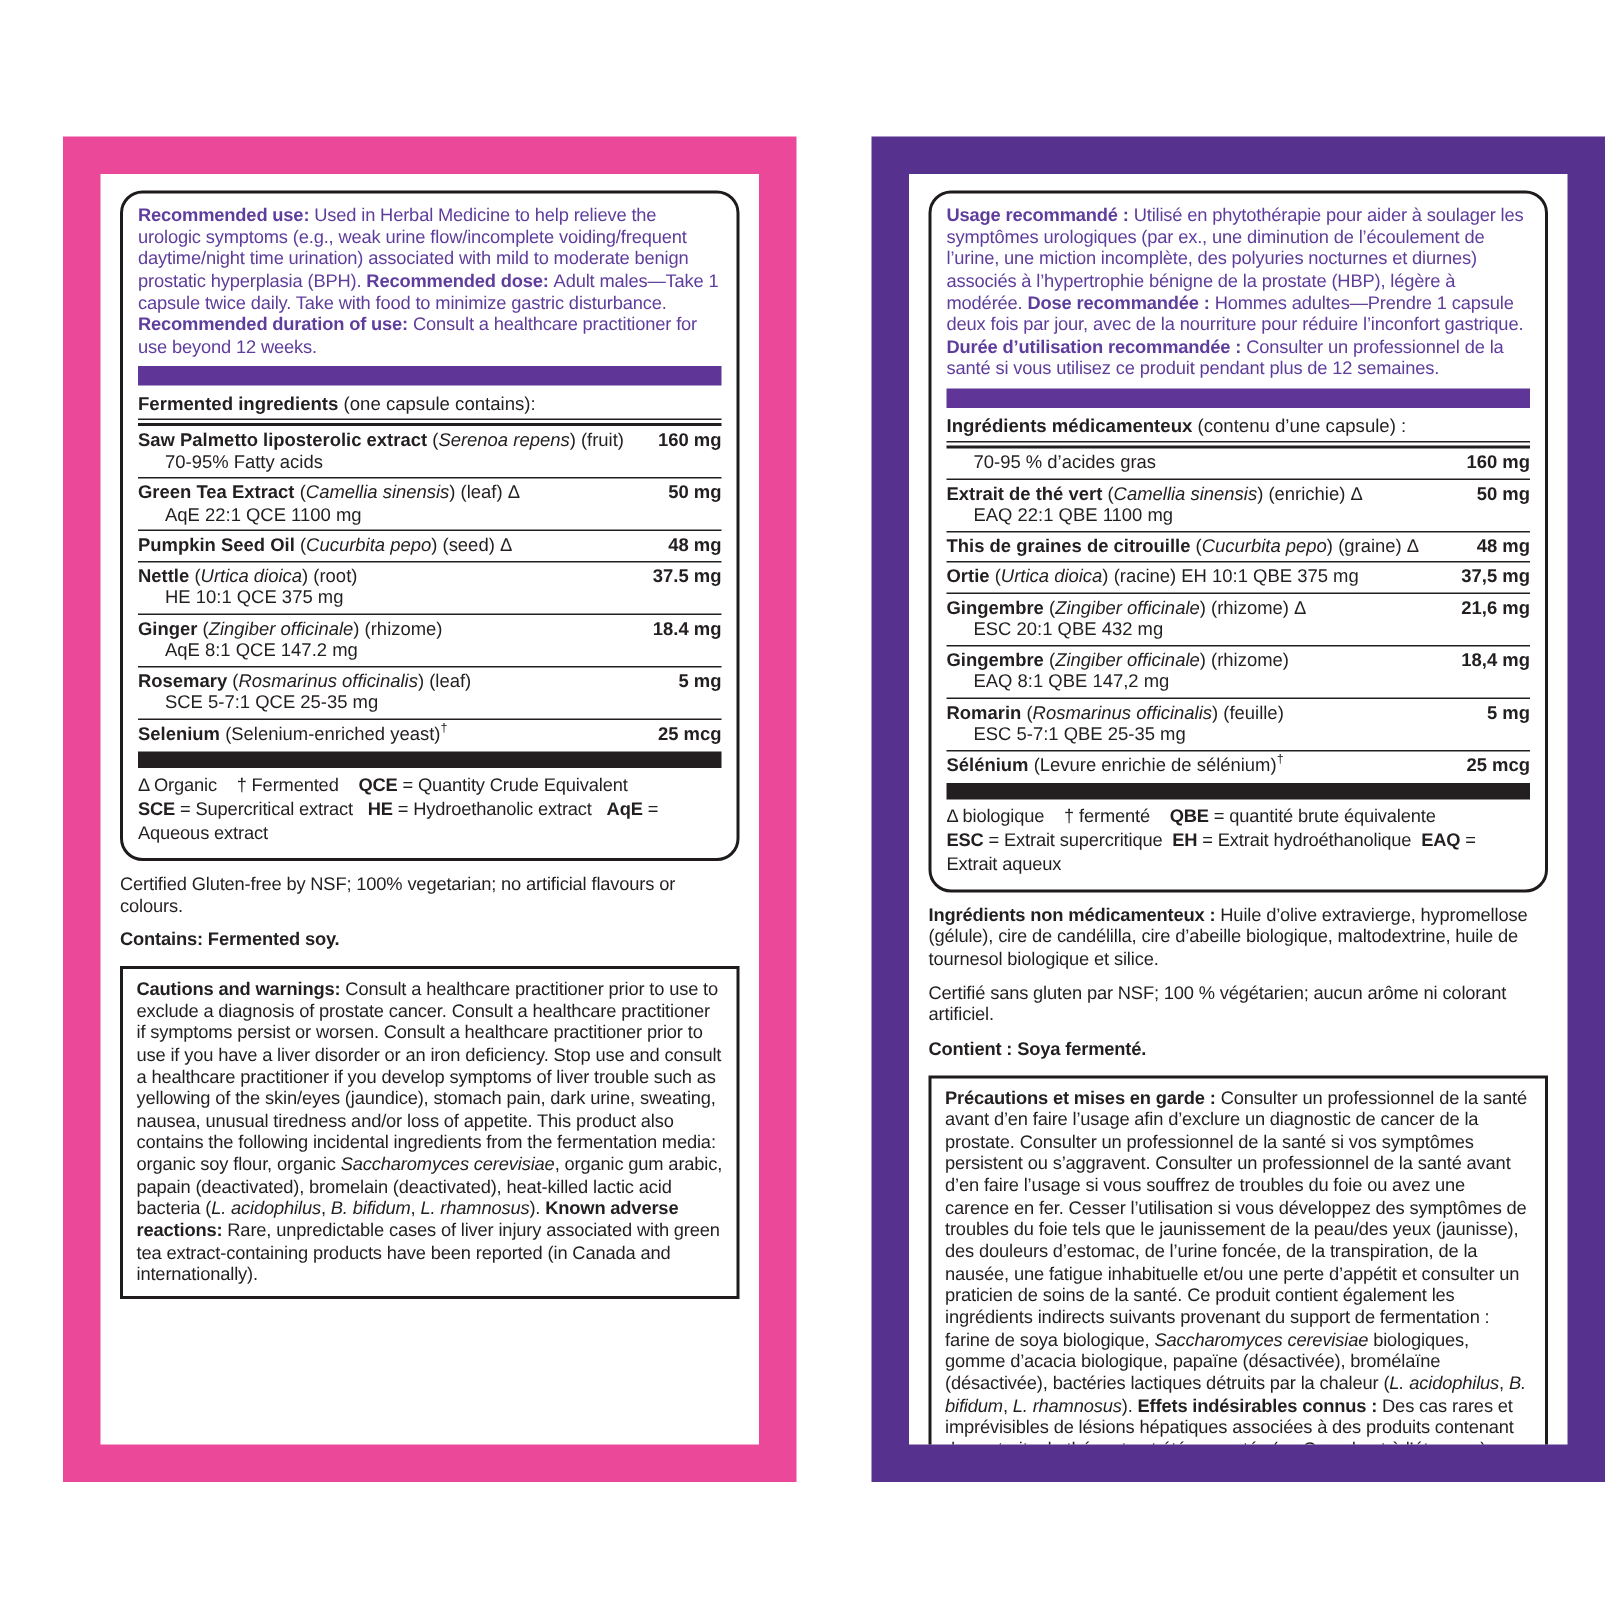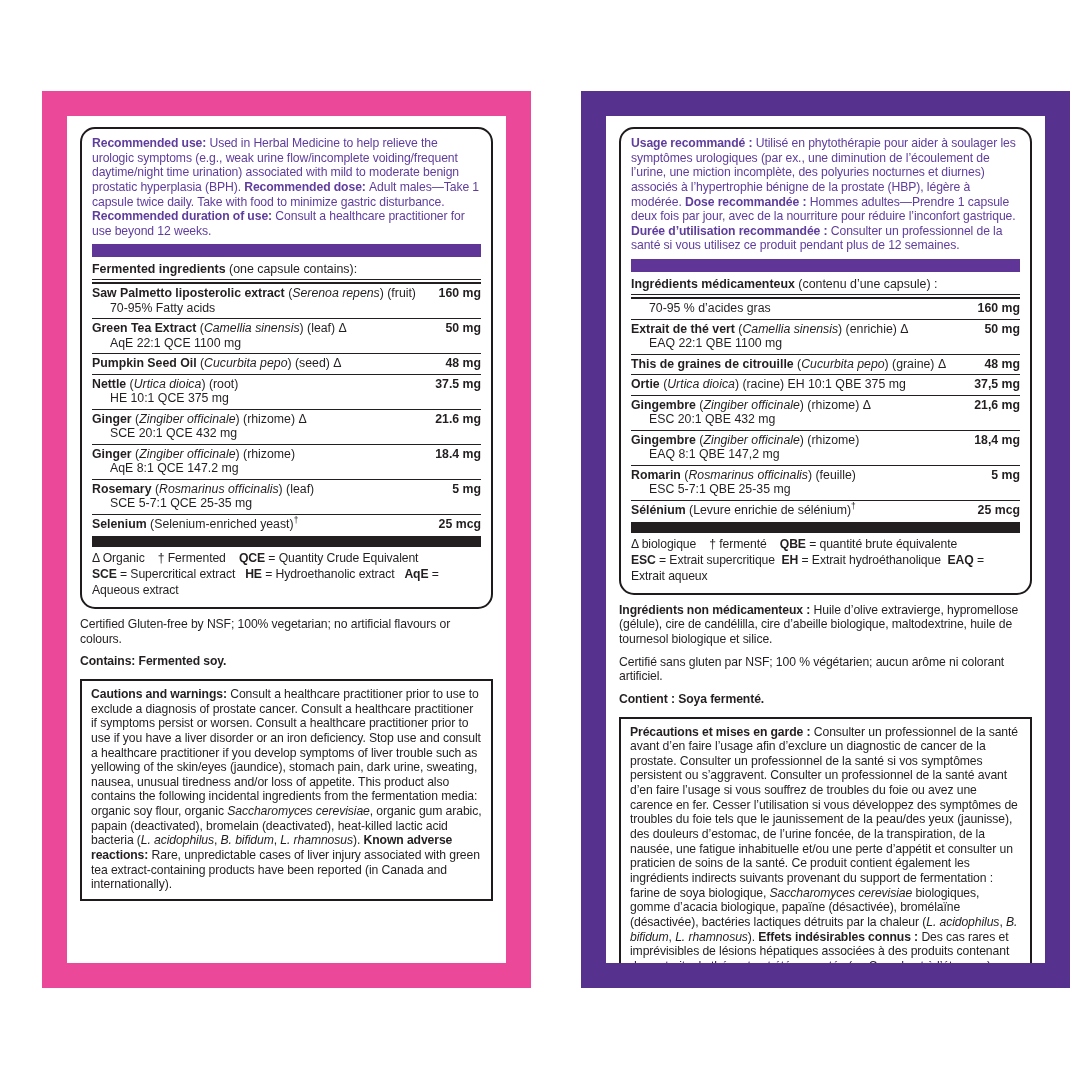--- a/index.html
+++ b/index.html
@@ -71,27 +71,20 @@
             </div>
 
             <div class="ing-row">
               <div class="ing-left">
                 <div class="ing-name rich"><b>Nettle </b><span>(</span><i>Urtica dioica</i><span>) (root)</span></div>
                 <div class="ing-sub">HE 10:1 QCE 375 mg</div>
               </div>
               <div class="ing-amt">37.5 mg</div>
             </div>
 
-            <div class="ing-row">
-              <div class="ing-left">
-                <div class="ing-name rich"><b>Ginger </b><span>(</span><i>Zingiber officinale</i><span>) (rhizome) Δ</span></div>
-                <div class="ing-sub">SCE 20:1 QCE 432 mg</div>
-              </div>
-              <div class="ing-amt">21.6 mg</div>
-            </div>
 
             <div class="ing-row">
               <div class="ing-left">
                 <div class="ing-name rich"><b>Ginger </b><span>(</span><i>Zingiber officinale</i><span>) (rhizome)</span></div>
                 <div class="ing-sub">AqE 8:1 QCE 147.2 mg</div>
               </div>
               <div class="ing-amt">18.4 mg</div>
             </div>
 
             <div class="ing-row">

